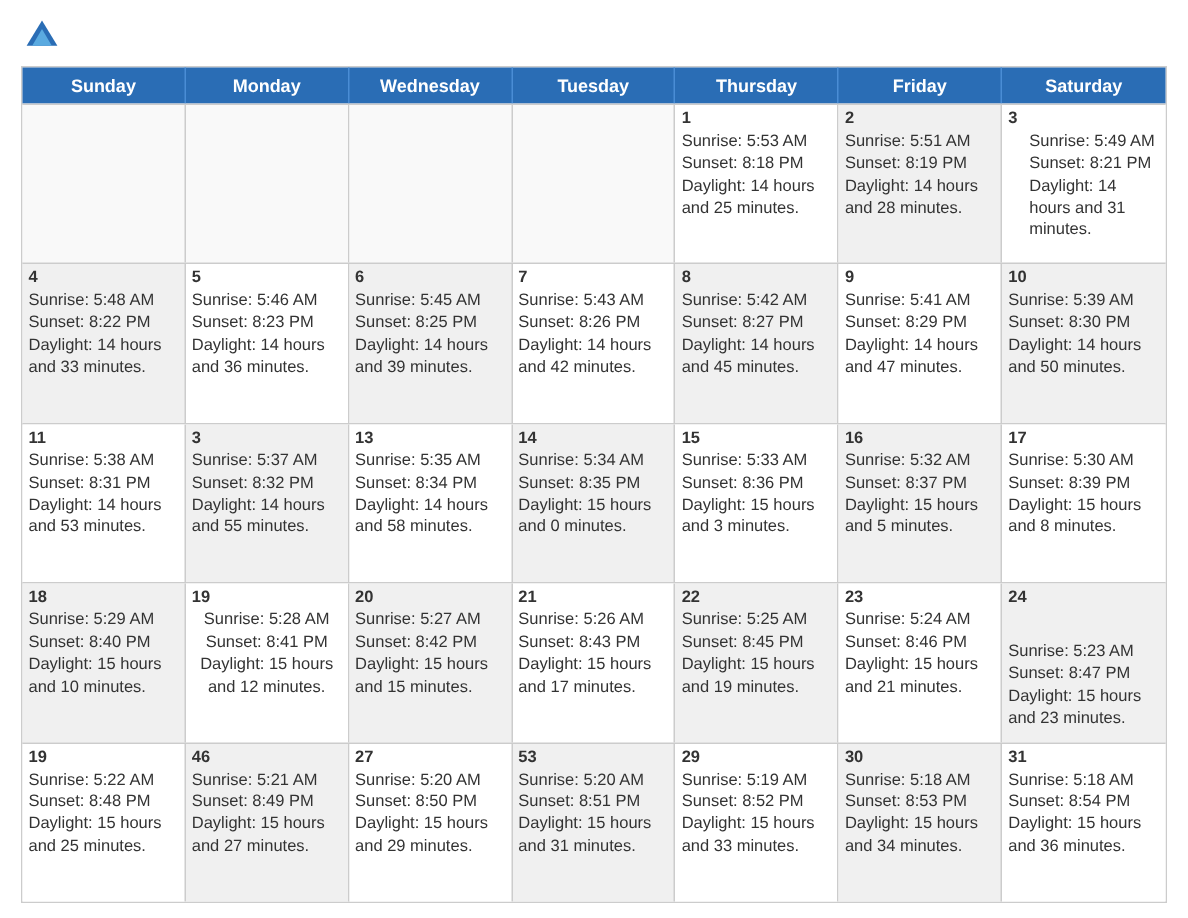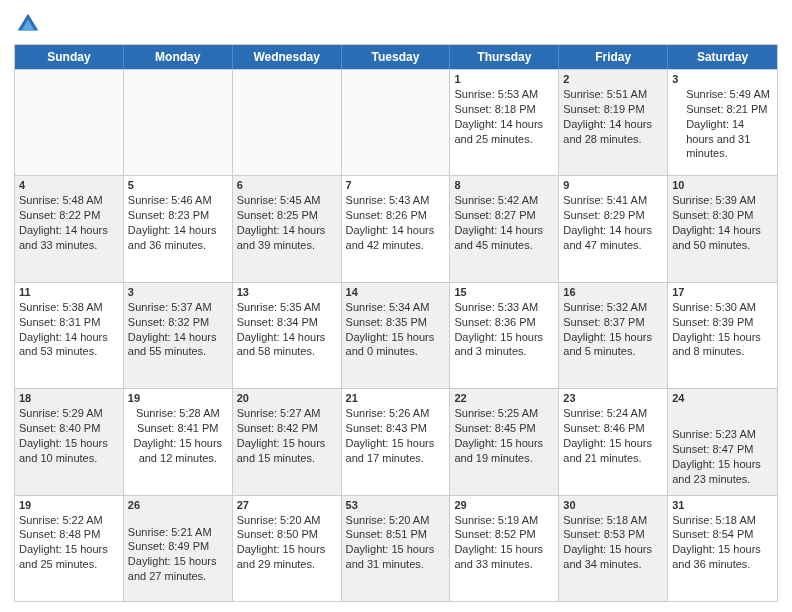--- a/index.html
+++ b/index.html
@@ -304,22 +304,22 @@
           </div>
         </div>
         <div class="cal-row">
           <div class="cal-cell">
             <div class="day-num">19</div>
             <div class="day-info" style="white-space: pre-line;">Sunrise: 5:22 AM
 Sunset: 8:48 PM
 Daylight: 15 hours and 25 minutes.</div>
           </div>
           <div class="cal-cell shaded">
-            <div class="day-num">26</div>
-            <div class="day-info" style="white-space: pre-line; margin-top: 12px;">Sunrise: 5:21 AM
+            <div class="day-num">46</div>
+            <div class="day-info" style="white-space: pre-line;">Sunrise: 5:21 AM
 Sunset: 8:49 PM
 Daylight: 15 hours and 27 minutes.</div>
           </div>
           <div class="cal-cell">
             <div class="day-num">27</div>
             <div class="day-info" style="white-space: pre-line;">Sunrise: 5:20 AM
 Sunset: 8:50 PM
 Daylight: 15 hours and 29 minutes.</div>
           </div>
           <div class="cal-cell shaded">

